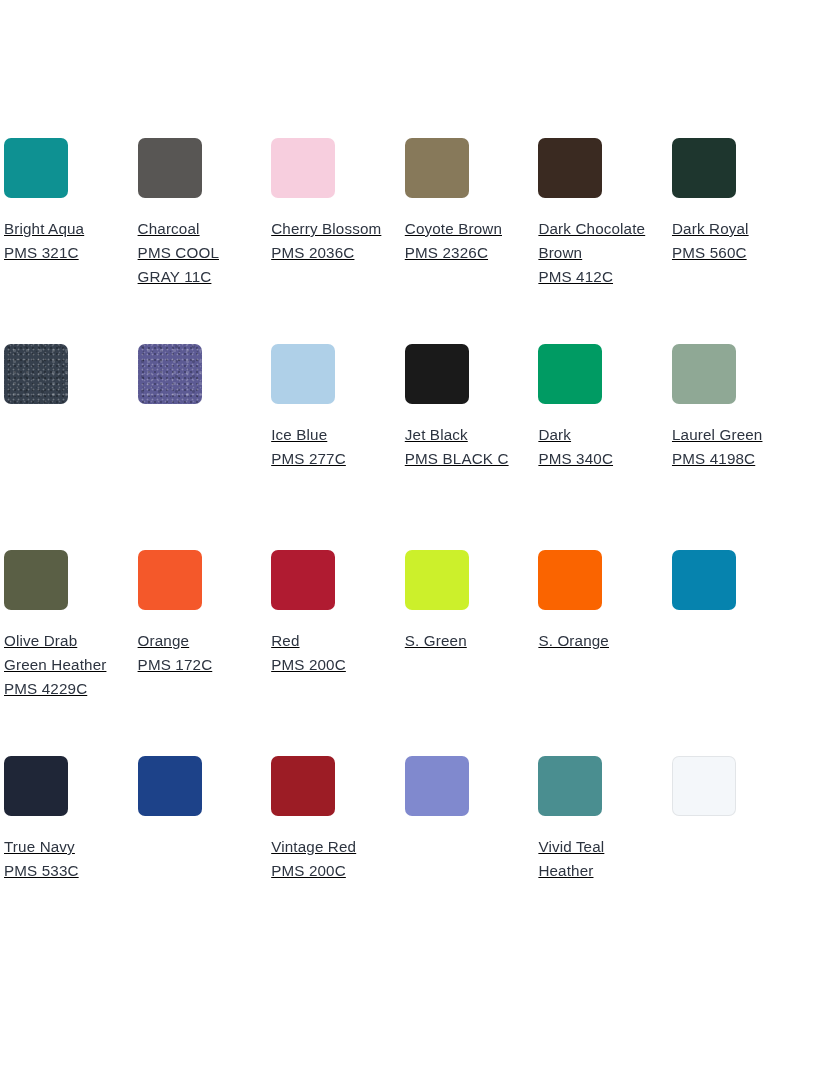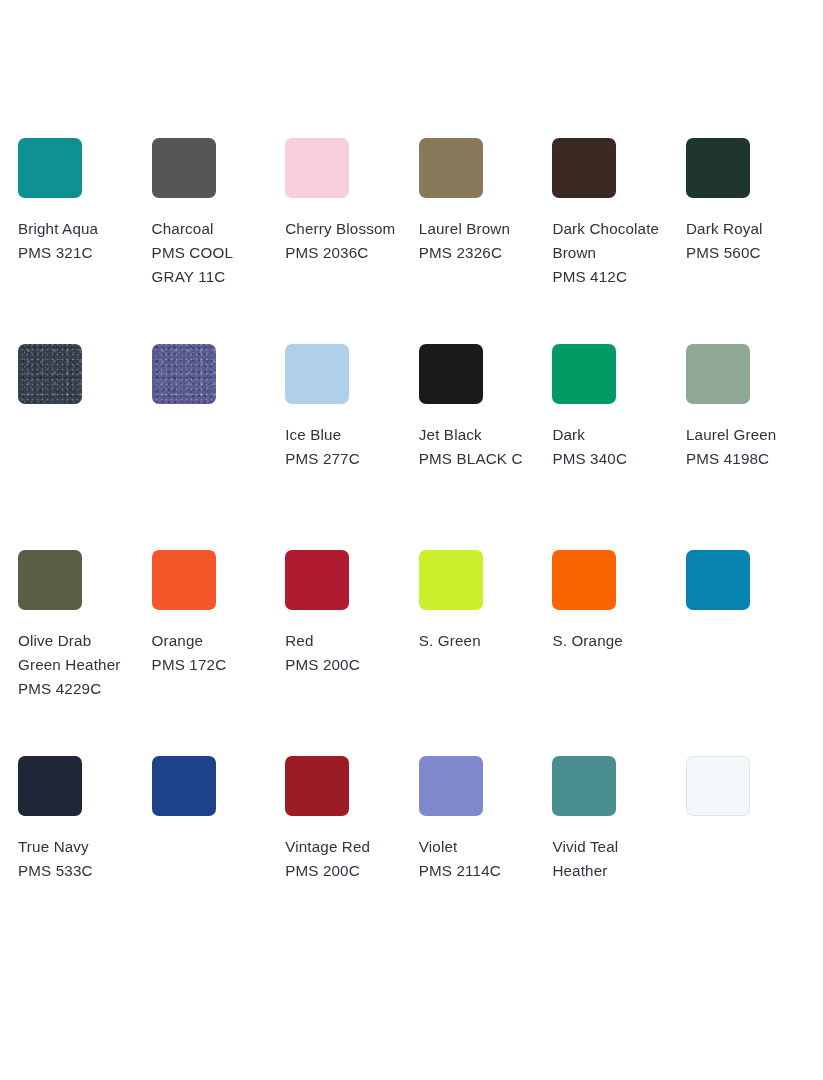--- a/index.html
+++ b/index.html
@@ -19,22 +19,23 @@
     width: 823px;
     height: 1080px;
     background: #ffffff;
     box-sizing: border-box;
     padding: 138px 0 0 0;
   }
   .swatch-grid {
     display: grid;
     grid-template-columns: repeat(6, 133.6px);
     grid-auto-rows: 206px;
-    margin-left: 18px;
+    margin-left: 4px;
     width: 802px;
+    text-decoration: underline;
   }
   .swatch-cell {
     position: relative;
     width: 133.6px;
   }
   .swatch-chip {
     width: 64px;
     height: 60px;
     border-radius: 7px;
     position: relative;
@@ -107,21 +108,21 @@
       <div class="swatch-cell">
         <div class="swatch-chip" style="background: rgb(247, 206, 222);"></div>
         <div class="swatch-label">
           <span class="swatch-name">Cherry Blossom</span>
           <span class="swatch-code">PMS 2036C</span>
         </div>
       </div>
       <div class="swatch-cell">
         <div class="swatch-chip" style="background: rgb(135, 121, 90);"></div>
         <div class="swatch-label">
-          <span class="swatch-name">Laurel Brown</span>
+          <span class="swatch-name">Coyote Brown</span>
           <span class="swatch-code">PMS 2326C</span>
         </div>
       </div>
       <div class="swatch-cell">
         <div class="swatch-chip" style="background: rgb(58, 42, 33);"></div>
         <div class="swatch-label">
           <span class="swatch-name">Dark Chocolate Brown</span>
           <span class="swatch-code">PMS 412C</span>
         </div>
       </div>
@@ -214,24 +215,20 @@
       </div>
       <div class="swatch-cell">
         <div class="swatch-chip" style="background: rgb(156, 28, 37);"></div>
         <div class="swatch-label">
           <span class="swatch-name">Vintage Red</span>
           <span class="swatch-code">PMS 200C</span>
         </div>
       </div>
       <div class="swatch-cell">
         <div class="swatch-chip" style="background: rgb(128, 137, 206);"></div>
-        <div class="swatch-label">
-          <span class="swatch-name">Violet</span>
-          <span class="swatch-code">PMS 2114C</span>
-        </div>
       </div>
       <div class="swatch-cell">
         <div class="swatch-chip" style="background: rgb(74, 142, 144);"></div>
         <div class="swatch-label">
           <span class="swatch-name">Vivid Teal Heather</span>
         </div>
       </div>
       <div class="swatch-cell">
         <div class="swatch-chip has-border" style="background: rgb(244, 247, 250);"></div>
       </div>

